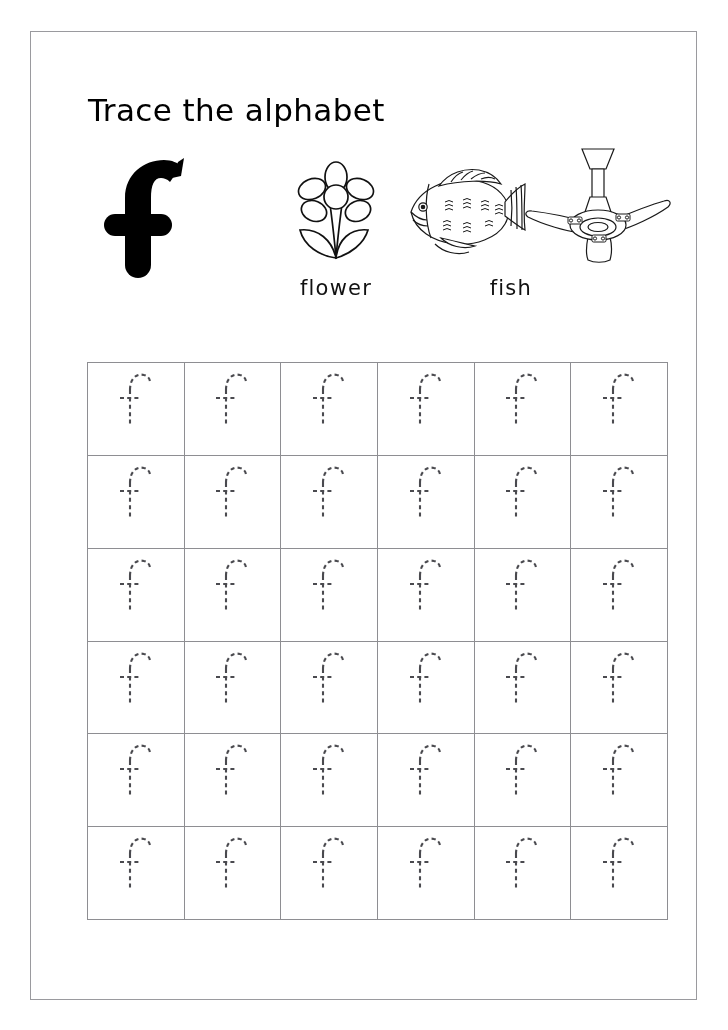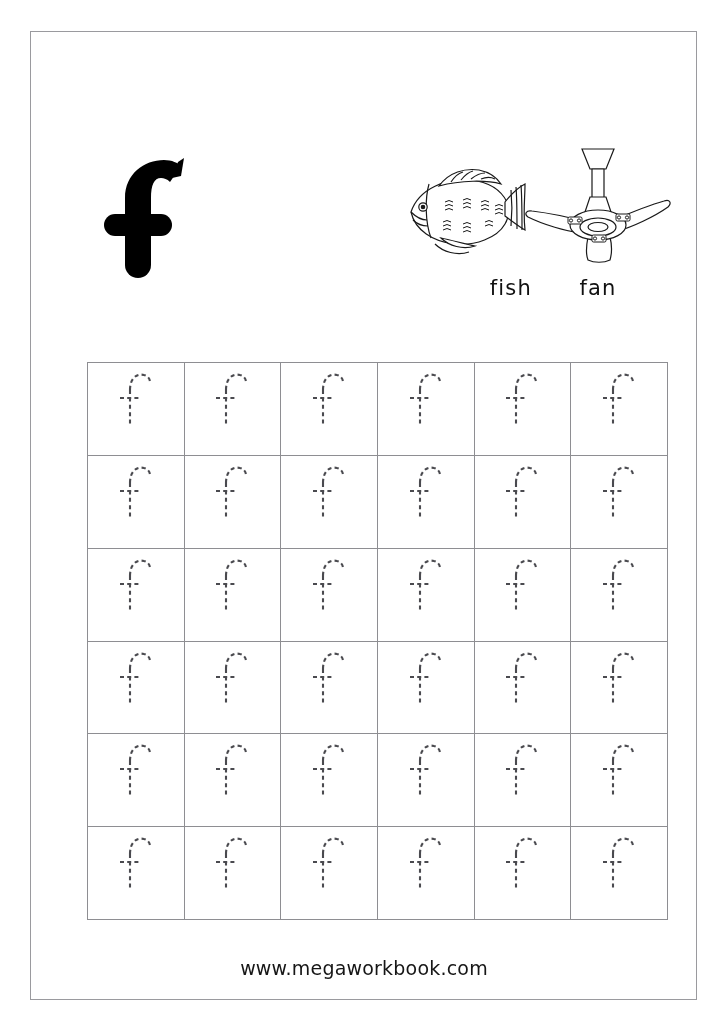--- a/index.html
+++ b/index.html
@@ -131,34 +131,59 @@
     letter-spacing: 0.2px;
   }
 </style>
 </head>
 <body>
 
 <div id="worksheet-page">
 
   <div id="page-border"></div>
 
+  <div id="worksheet-title">Trace the alphabet</div>
 
   <div id="hero-letter">
     <svg viewBox="0 0 120 130" width="120" height="130" aria-hidden="true">
 
       <rect x="33" y="42" width="26" height="84" rx="13" fill="#000000"></rect>
 
       <path d="M33 62 L33 46 C33 22 52 8 72 8 C80 8 86 11 89 14 L78 30 C75 27 72 26 69 26 C62 26 59 33 59 46 L59 62 Z" fill="#000000"></path>
 
       <path d="M86 10 L92 6 L89 24 L80 26 Z" fill="#000000"></path>
 
       <rect x="12" y="62" width="68" height="22" rx="11" fill="#000000"></rect>
     </svg>
   </div>
 
+  <div class="picture-item" id="picture-flower">
+    <div class="picture-art">
+      <svg viewBox="0 0 100 104" width="100" height="104" aria-hidden="true">
+        <g fill="#ffffff" stroke="#111111" stroke-width="1.7">
+
+          <path d="M50 98 C48 74 46 60 44 44" fill="none"></path>
+          <path d="M50 98 C52 74 54 60 56 44" fill="none"></path>
+
+          <path d="M50 98 C34 96 18 86 14 70 C32 68 46 80 50 98 Z"></path>
+          <path d="M50 98 C64 94 78 84 82 70 C64 68 52 80 50 98 Z"></path>
+
+          <ellipse cx="50" cy="17" rx="11" ry="15" transform="rotate(0 50 17)"></ellipse>
+          <ellipse cx="26" cy="29" rx="14" ry="10" transform="rotate(-22 26 29)"></ellipse>
+          <ellipse cx="74" cy="29" rx="14" ry="10" transform="rotate(22 74 29)"></ellipse>
+
+          <ellipse cx="28" cy="51" rx="13" ry="10" transform="rotate(22 28 51)"></ellipse>
+          <ellipse cx="72" cy="51" rx="13" ry="10" transform="rotate(-22 72 51)"></ellipse>
+
+          <circle cx="50" cy="37" r="12"></circle>
+        </g>
+      </svg>
+    </div>
+    <div class="picture-label">flower</div>
+  </div>
 
   <div class="picture-item" id="picture-fish">
     <div class="picture-art">
       <svg viewBox="0 0 130 104" width="130" height="104" aria-hidden="true">
         <g fill="#ffffff" stroke="#1a1a1a" stroke-width="1.2">
 
           <path d="M12 52 C20 28 48 18 72 20 C90 22 102 30 108 42 C110 48 110 58 106 64 C98 78 76 86 56 84 C34 82 16 70 12 52 Z"></path>
 
           <path d="M106 42 C114 32 122 26 126 24 C126 38 124 52 126 70 C122 68 114 62 106 56 Z"></path>
           <g fill="none">
@@ -241,21 +266,20 @@
             <circle cx="47" cy="77.5" r="1.6"></circle>
               <circle cx="55" cy="77.5" r="1.6"></circle>
             <circle cx="95" cy="74.5" r="1.6"></circle>
               <circle cx="103" cy="74.5" r="1.6"></circle>
             <circle cx="71" cy="95.5" r="1.6"></circle>
               <circle cx="79" cy="95.5" r="1.6"></circle>
           </g>
         </g>
       </svg>
     </div>
-    <div class="picture-label">fan</div>
   </div>
 
   <div id="tracing-grid">
       <div class="grid-cell">
         <svg class="trace-glyph" viewBox="0 0 46 62">
           <path d="M17 19 C17 7 24 2 31 4 C35 5 37 8 37 11" fill="none" stroke="#4a4a4f" stroke-width="2.1" stroke-linecap="butt" stroke-dasharray="4,3.2"></path>
           <path d="M17 19 L17 56" fill="none" stroke="#4a4a4f" stroke-width="2.1" stroke-linecap="butt" stroke-dasharray="4,3.4"></path>
           <path d="M7 27 L28 27" fill="none" stroke="#4a4a4f" stroke-width="2.1" stroke-linecap="butt" stroke-dasharray="4,3.2"></path>
         </svg>
       </div>
@@ -499,15 +523,14 @@
       </div>
       <div class="grid-cell">
         <svg class="trace-glyph" viewBox="0 0 46 62">
           <path d="M17 19 C17 7 24 2 31 4 C35 5 37 8 37 11" fill="none" stroke="#4a4a4f" stroke-width="2.1" stroke-linecap="butt" stroke-dasharray="4,3.2"></path>
           <path d="M17 19 L17 56" fill="none" stroke="#4a4a4f" stroke-width="2.1" stroke-linecap="butt" stroke-dasharray="4,3.4"></path>
           <path d="M7 27 L28 27" fill="none" stroke="#4a4a4f" stroke-width="2.1" stroke-linecap="butt" stroke-dasharray="4,3.2"></path>
         </svg>
       </div>
     </div>
 
-  <div id="site-footer">www.megaworkbook.com</div>
 
 </div>
 
 </body></html>

